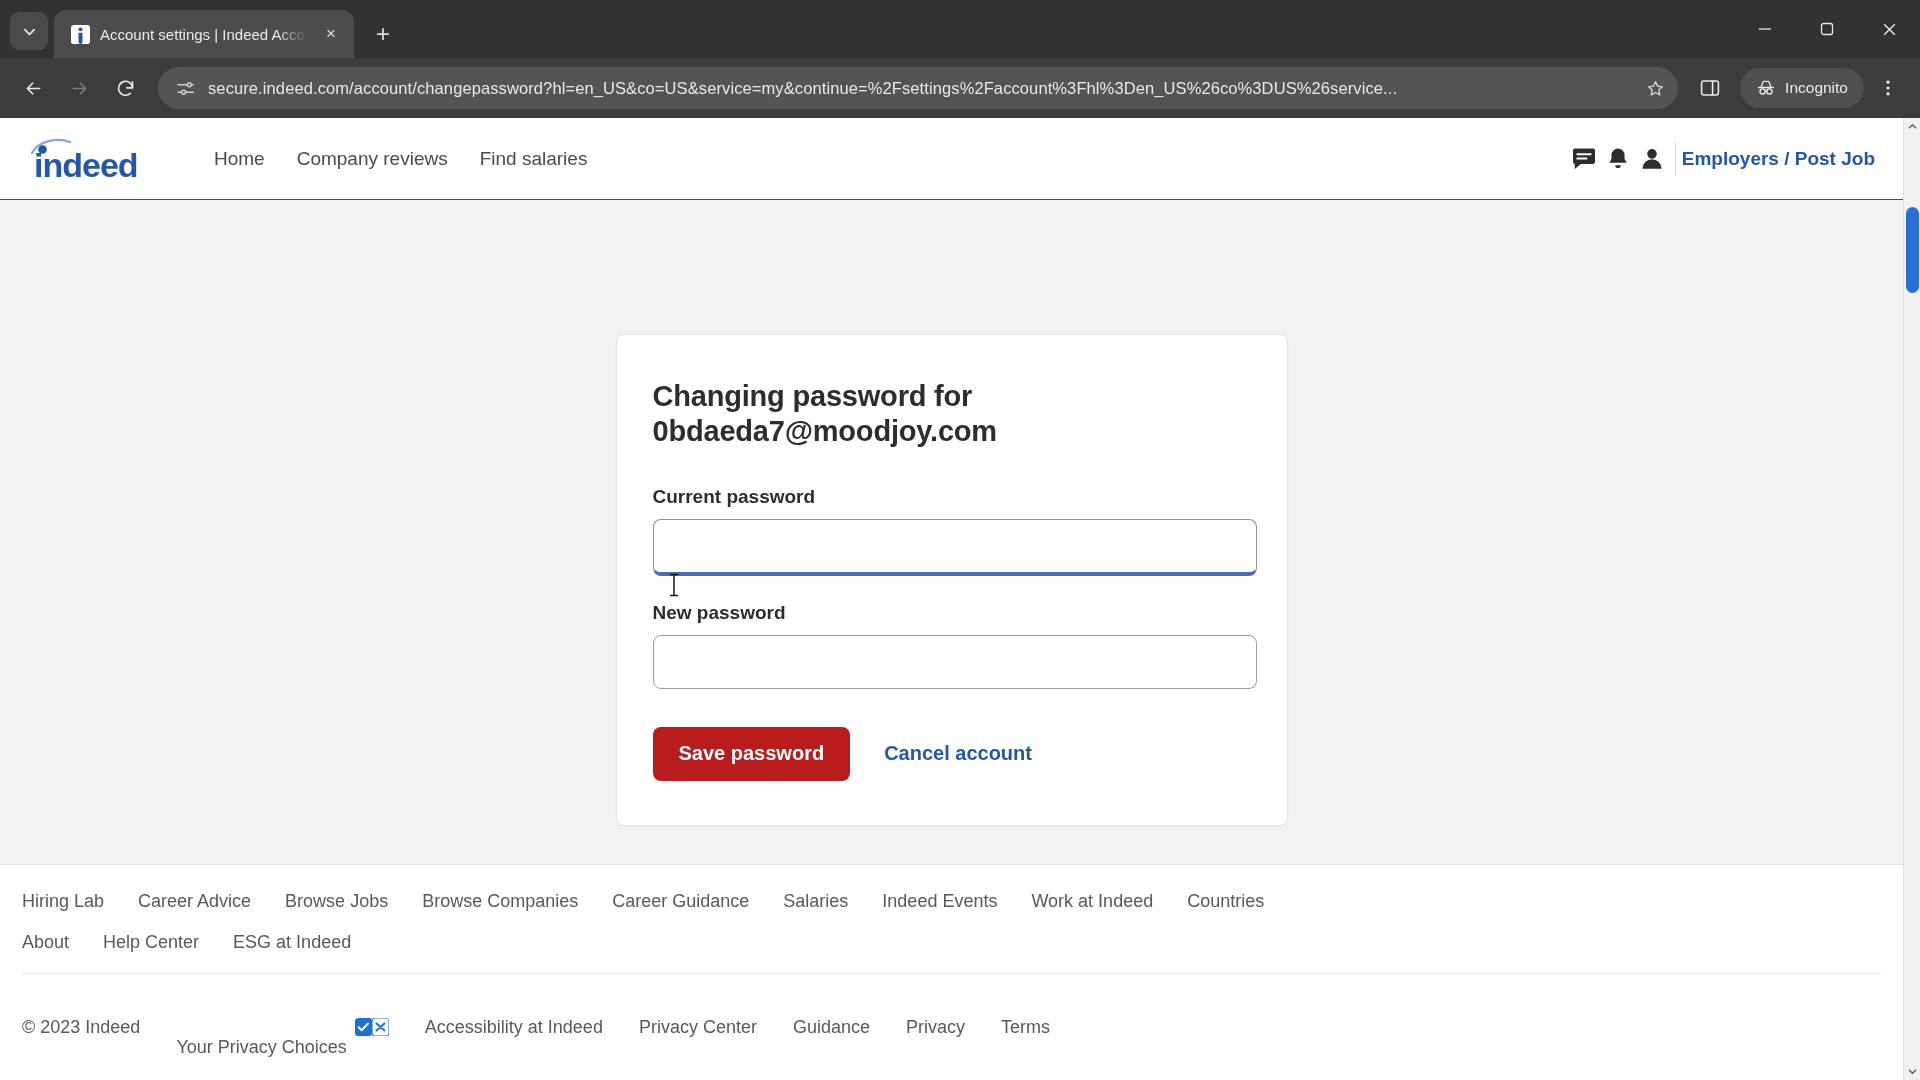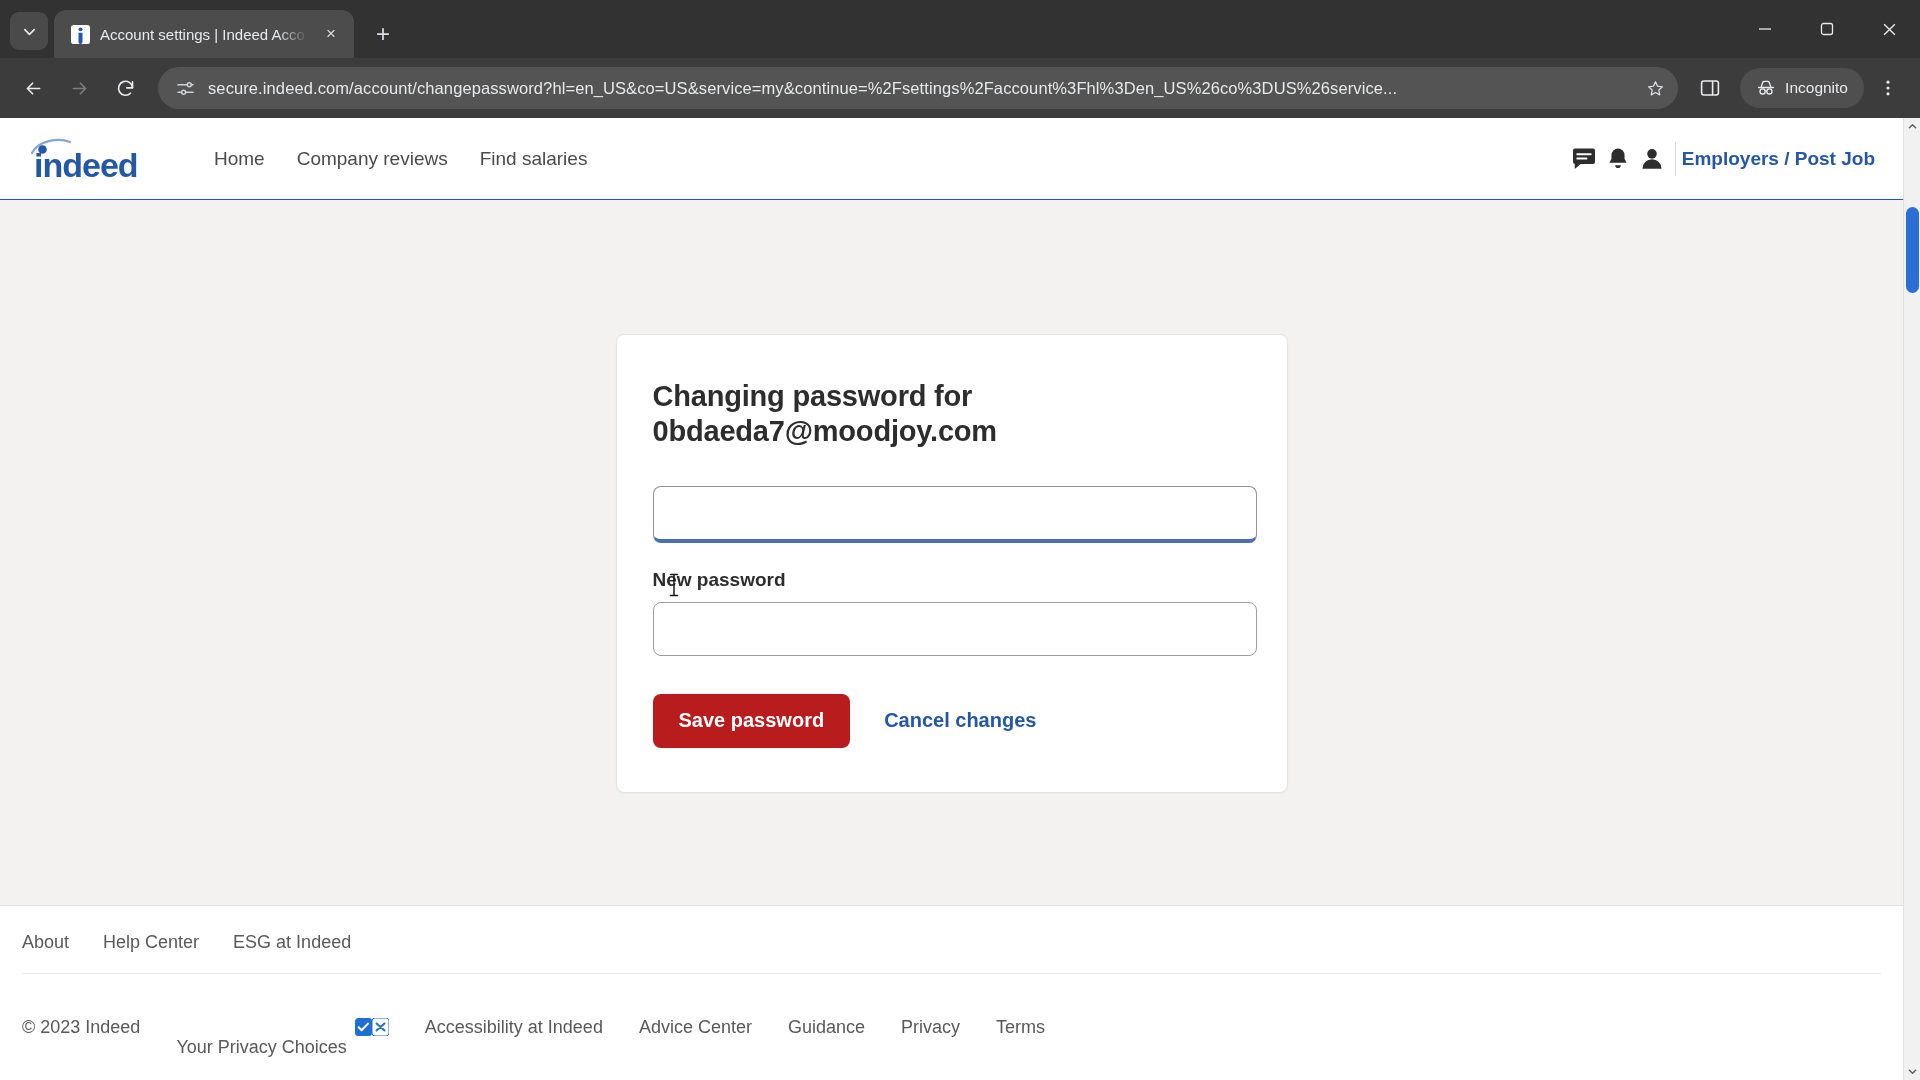--- a/index.html
+++ b/index.html
@@ -328,56 +328,68 @@
       </div>
 
       <div class="content">
         <div class="card">
           <h1 class="card-title">
             <span>Changing password for</span><br>
             <span>0bdaeda7@moodjoy.com</span>
           </h1>
 
           <div class="field">
+            <label class="field-label">Current password</label>
             <input class="pw-input focused" type="password" placeholder="" style="">
           </div>
 
           <div class="field">
             <label class="field-label">New password</label>
             <input class="pw-input" type="password" placeholder="" style="">
           </div>
 
           <div class="actions">
             <button class="btn-primary">Save password</button>
-            <button class="btn-link">Cancel changes</button>
+            <button class="btn-link">Cancel account</button>
           </div>
         </div>
       </div>
 
       <div class="site-footer">
+        <div class="footer-row">
+          <a class="footer-link">Hiring Lab</a>
+          <a class="footer-link">Career Advice</a>
+          <a class="footer-link">Browse Jobs</a>
+          <a class="footer-link">Browse Companies</a>
+          <a class="footer-link">Career Guidance</a>
+          <a class="footer-link">Salaries</a>
+          <a class="footer-link">Indeed Events</a>
+          <a class="footer-link">Work at Indeed</a>
+          <a class="footer-link">Countries</a>
+        </div>
         <div class="footer-row">
           <a class="footer-link">About</a>
           <a class="footer-link">Help Center</a>
           <a class="footer-link">ESG at Indeed</a>
         </div>
         <div class="footer-bottom">
           <span class="copyright">© 2023 Indeed</span>
           <a class="privacy-choices">
             <span class="pc-text">Your Privacy Choices</span>
             <span class="pc-badge">
               <svg width="34" height="18" viewBox="0 0 34 18">
                 <rect x="0" y="0" width="17" height="18" rx="3" fill="#1f6fd0"></rect>
                 <rect x="17" y="0" width="17" height="18" rx="3" fill="#ffffff" stroke="#1f6fd0" stroke-width="1"></rect>
                 <path d="M3.6 9.2 L6.6 12.2 L13 5.6" fill="none" stroke="#ffffff" stroke-width="2" stroke-linecap="round" stroke-linejoin="round"></path>
                 <path d="M21.5 5.5 L29.5 12.5 M29.5 5.5 L21.5 12.5" stroke="#1f6fd0" stroke-width="2" stroke-linecap="round"></path>
               </svg>
             </span>
           </a>
           <a class="footer-link">Accessibility at Indeed</a>
-          <a class="footer-link">Advice Center</a>
+          <a class="footer-link">Privacy Center</a>
           <a class="footer-link">Guidance</a>
           <a class="footer-link">Privacy</a>
           <a class="footer-link">Terms</a>
         </div>
       </div>
     </div>
 
     <div class="pg-scroll">
       <div class="arrow">
         <svg width="9" height="9" viewBox="0 0 10 10">

